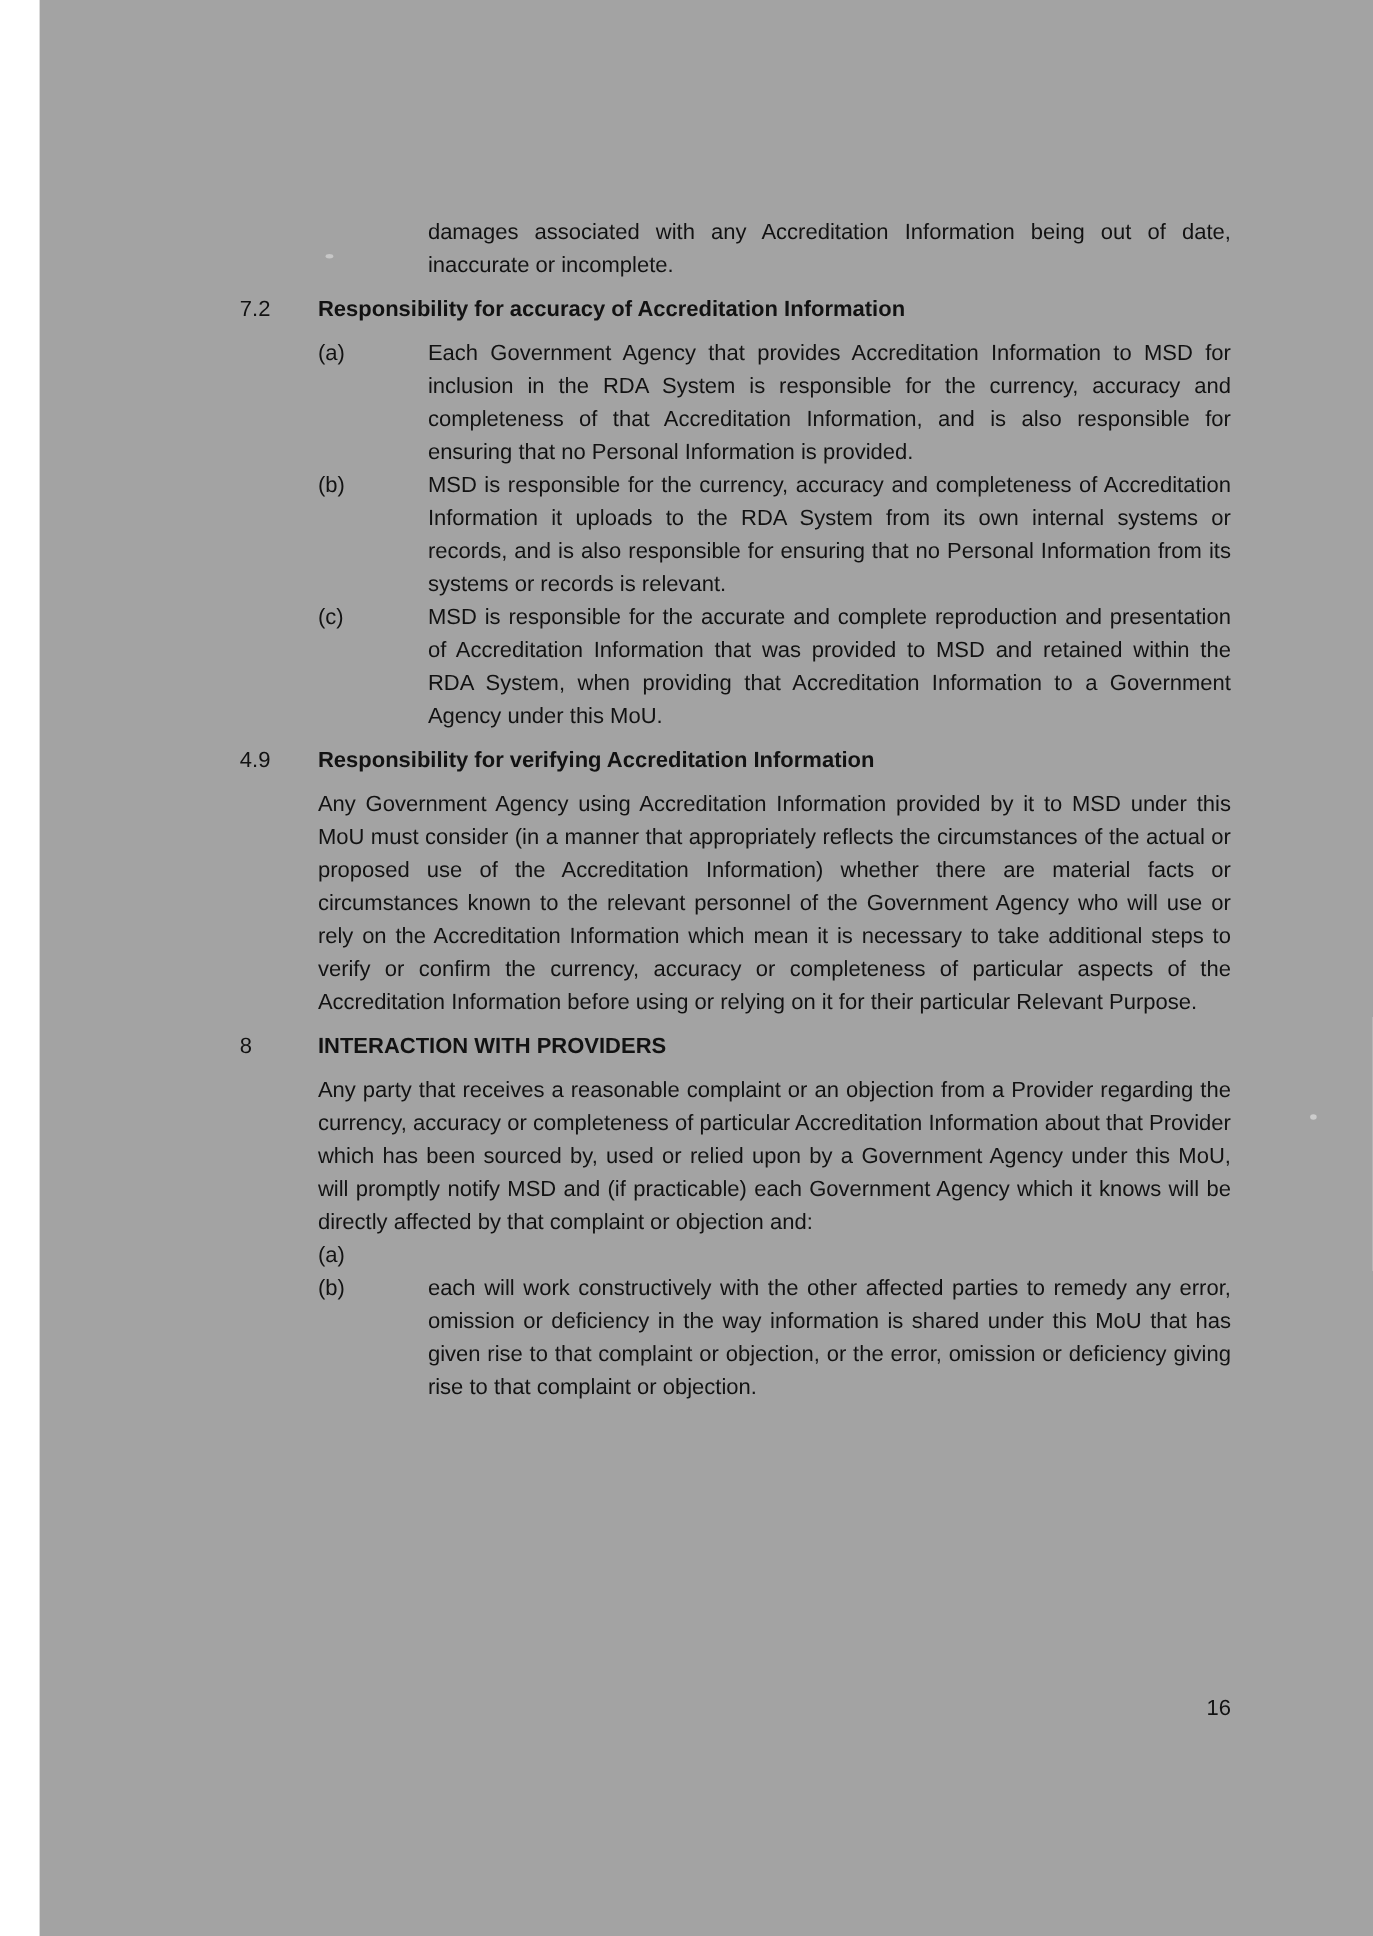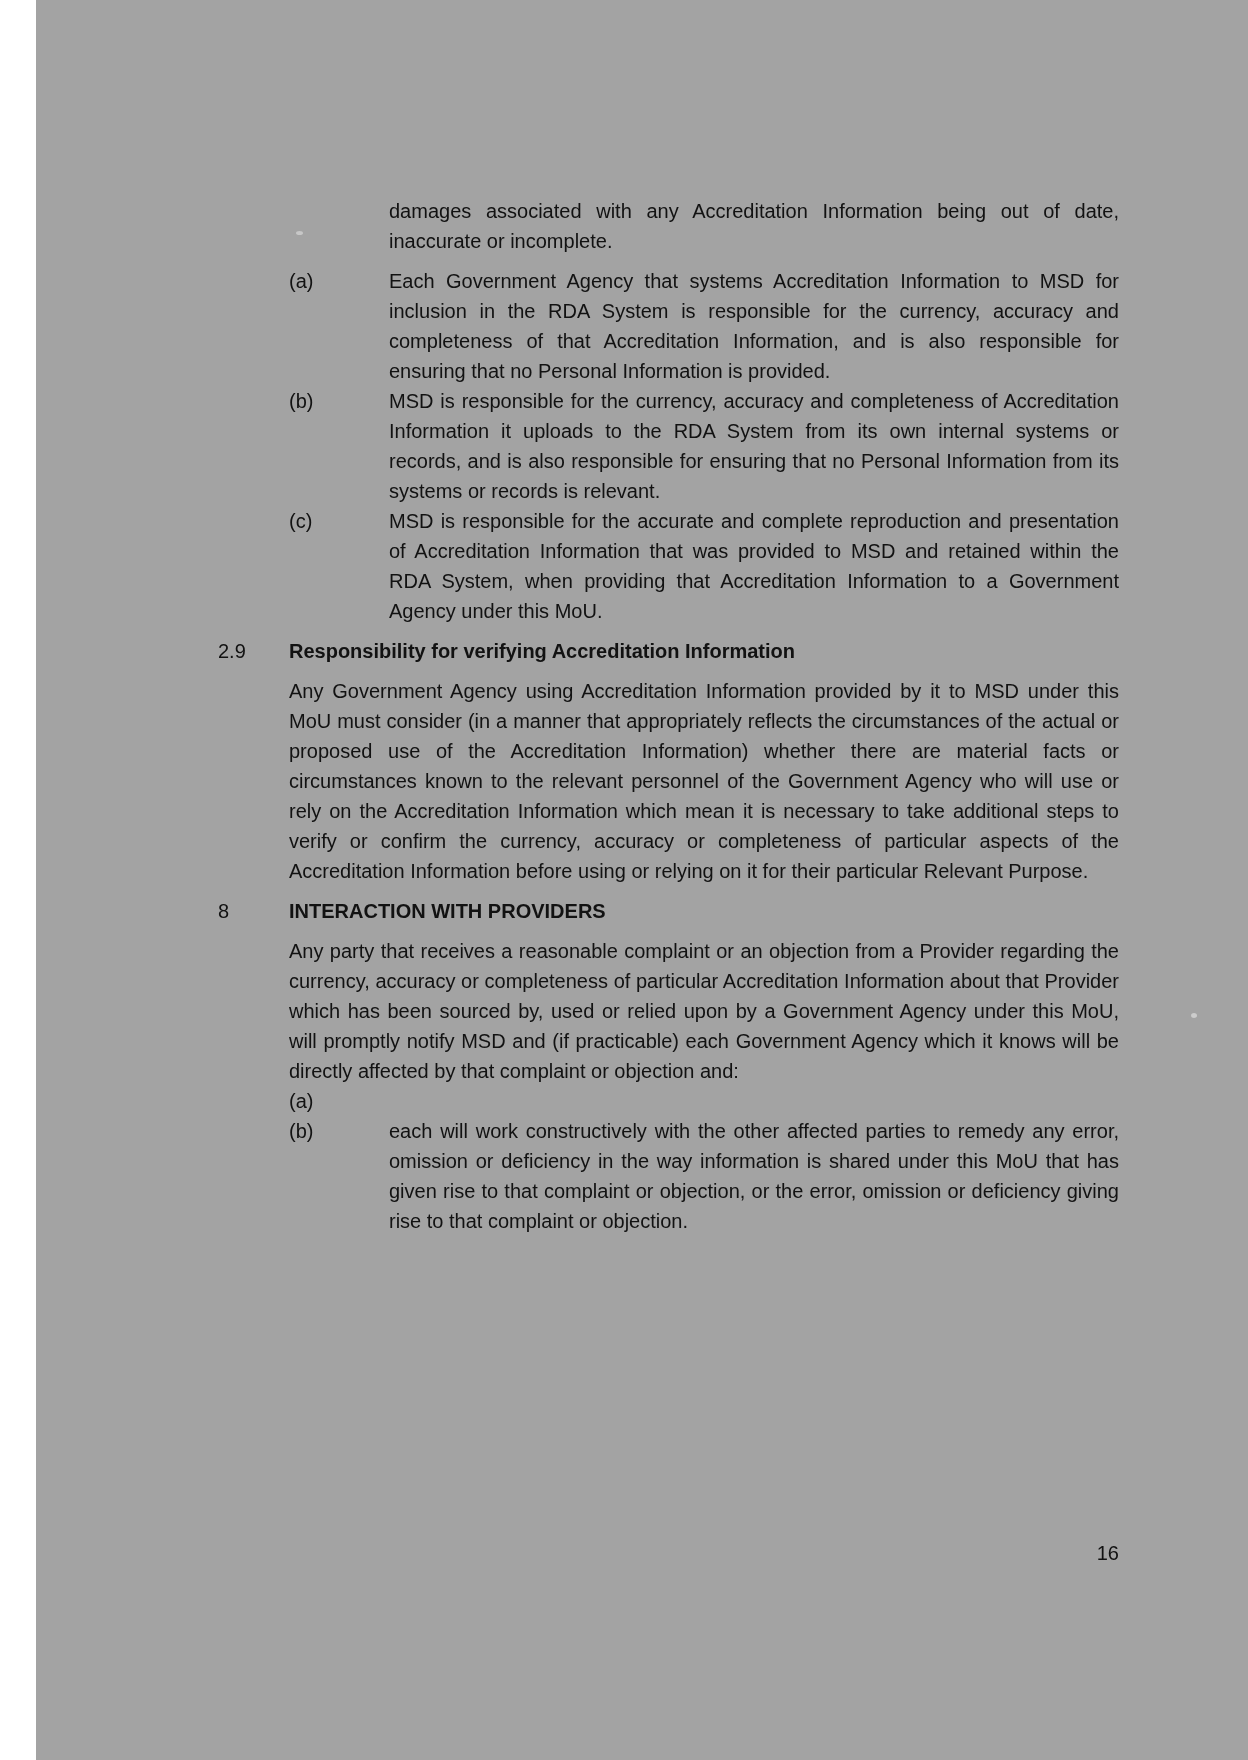--- a/index.html
+++ b/index.html
@@ -77,36 +77,40 @@
   .artifact-2 { left: 1155px; top: 1013px; width: 6px; height: 5px; opacity: .8; }
 </style>
 </head>
 <body>
 
 <div class="page">
   <div class="content">
 
     <div class="cont-para">damages associated with any Accreditation Information being out of date, inaccurate or incomplete.</div>
 
+    <div class="section-row">
+      <span class="sec-num">7.2</span>
+      <h2 class="sec-heading">Responsibility for accuracy of Accreditation Information</h2>
+    </div>
 
     <div class="list-item">
       <span class="list-marker">(a)</span>
-      <div class="list-text">Each Government Agency that systems Accreditation Information to MSD for inclusion in the RDA System is responsible for the currency, accuracy and completeness of that Accreditation Information, and is also responsible for ensuring that no Personal Information is provided.</div>
+      <div class="list-text">Each Government Agency that provides Accreditation Information to MSD for inclusion in the RDA System is responsible for the currency, accuracy and completeness of that Accreditation Information, and is also responsible for ensuring that no Personal Information is provided.</div>
     </div>
     <div class="list-item">
       <span class="list-marker">(b)</span>
       <div class="list-text">MSD is responsible for the currency, accuracy and completeness of Accreditation Information it uploads to the RDA System from its own internal systems or records, and is also responsible for ensuring that no Personal Information from its systems or records is relevant.</div>
     </div>
     <div class="list-item block-end">
       <span class="list-marker">(c)</span>
       <div class="list-text">MSD is responsible for the accurate and complete reproduction and presentation of Accreditation Information that was provided to MSD and retained within the RDA System, when providing that Accreditation Information to a Government Agency under this MoU.</div>
     </div>
 
     <div class="section-row">
-      <span class="sec-num">2.9</span>
+      <span class="sec-num">4.9</span>
       <h2 class="sec-heading">Responsibility for verifying Accreditation Information</h2>
     </div>
 
     <div class="para">Any Government Agency using Accreditation Information provided by it to MSD under this MoU must consider (in a manner that appropriately reflects the circumstances of the actual or proposed use of the Accreditation Information) whether there are material facts or circumstances known to the relevant personnel of the Government Agency who will use or rely on the Accreditation Information which mean it is necessary to take additional steps to verify or confirm the currency, accuracy or completeness of particular aspects of the Accreditation Information before using or relying on it for their particular Relevant Purpose.</div>
 
     <div class="section-row">
       <span class="sec-num">8</span>
       <h2 class="sec-heading">INTERACTION WITH PROVIDERS</h2>
     </div>
 

